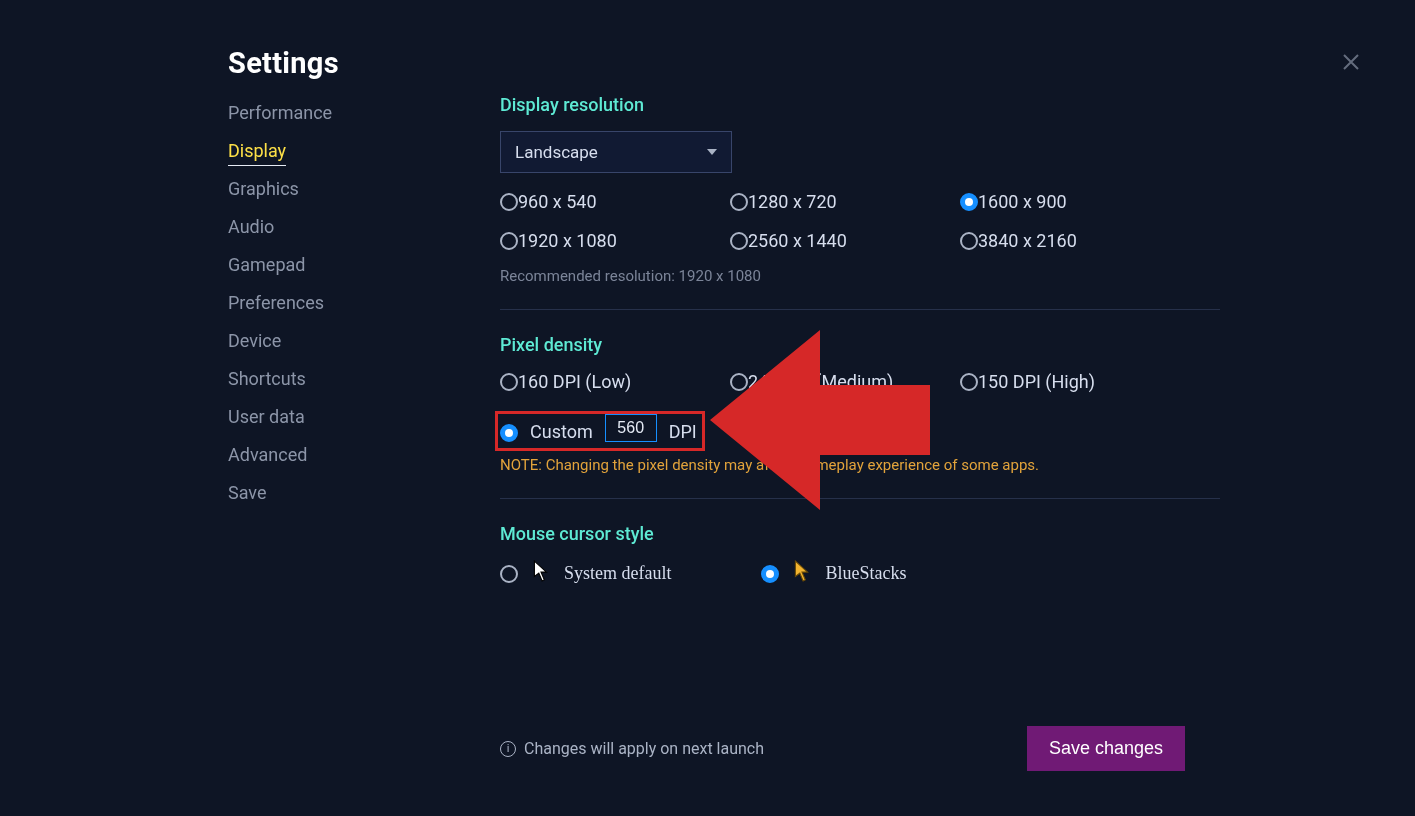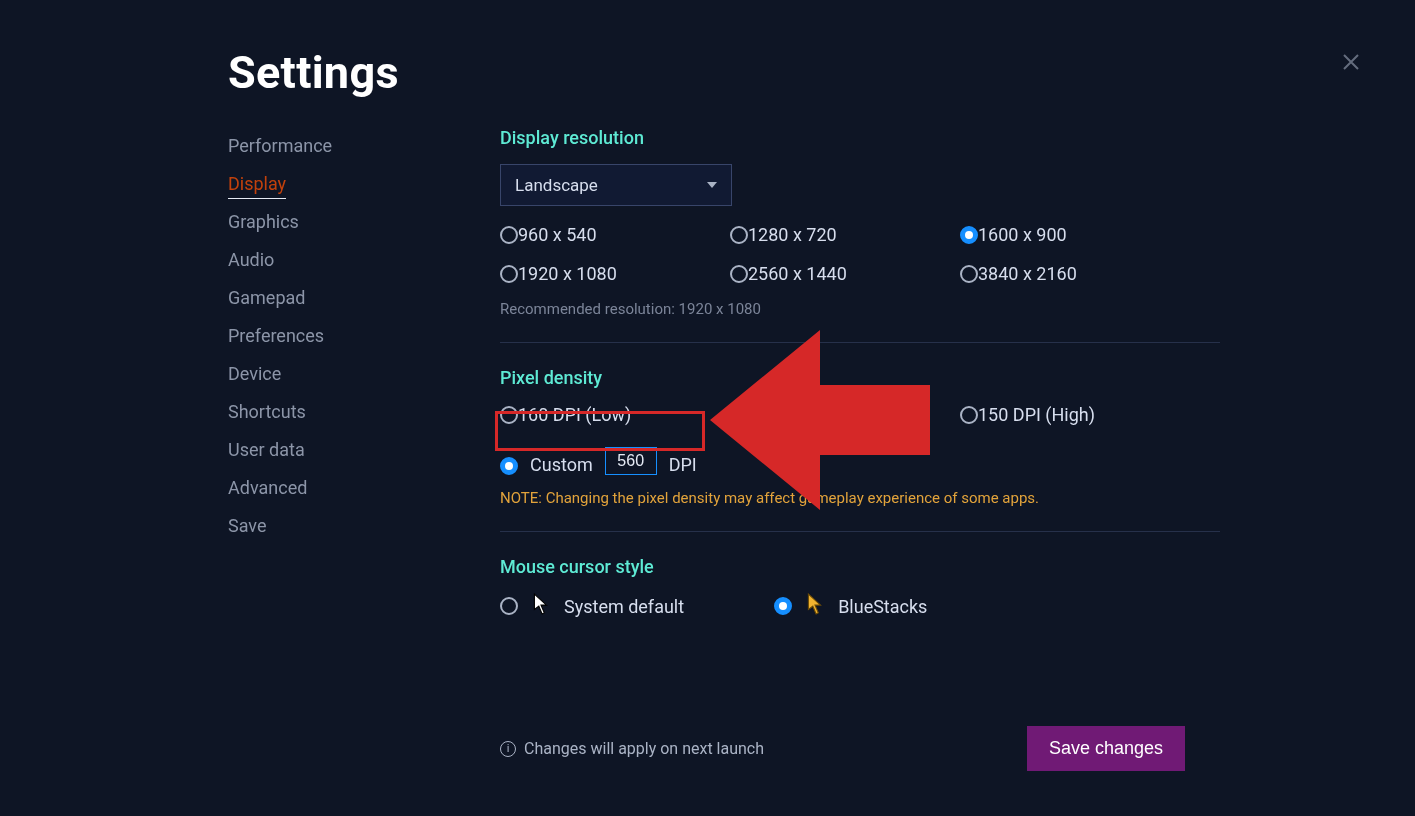--- a/index.html
+++ b/index.html
@@ -17,41 +17,41 @@
     top: 50px; right: 52px;
     width: 24px; height: 24px;
     cursor: pointer;
     opacity: .55;
   }
   .close-x svg { width: 24px; height: 24px; stroke: #aab3c5; }
 
   .wrap { padding: 46px 0 0 228px; }
 
   h1.title {
-    font-size: 45px;
+    font-size: 29px;
     font-weight: 700;
     color: #fff;
     letter-spacing: .3px;
-    margin-bottom: 28px;
+    margin-bottom: 14px;
   }
 
   .layout { display: flex; gap: 72px; }
 
   
   .sidebar { width: 200px; flex: none; }
   .sidebar ul { list-style: none; }
   .sidebar li {
     color: #8c95a8;
     font-size: 18px;
     line-height: 1;
     padding: 10px 0;
     cursor: pointer;
   }
   .sidebar li.active {
-    color: #c2410c;
+    color: #fde047;
   }
   .sidebar li.active span { border-bottom: 1px solid #e6ebf5; padding-bottom: 4px; }
 
   
   .content { flex: 1; max-width: 720px; }
 
   .section { padding-bottom: 24px; margin-bottom: 24px; border-bottom: 1px solid #26304a; }
   .section:last-child, .section.no-divider { border-bottom: none; }
 
   .section h2 { font-size: 18px; font-weight: 500; color: #5eead4; margin-bottom: 16px; }
@@ -112,21 +112,21 @@
     pointer-events: none;
   }
 
   .big-arrow {
     position: absolute;
     left: 710px; top: 330px;
     width: 220px; height: 180px;
     pointer-events: none;
   }
 
-  .cursor-row { display: flex; gap: 90px; }
+  .cursor-row { display: flex; gap: 90px; font-family: Liberation Serif, serif; }
   .cursor-opt { display: flex; align-items: center; gap: 14px; font-size:18px; color:#d7deee; cursor:pointer;}
   .sys-cursor svg, .bs-cursor svg { width: 18px; height: 22px; }
 
   
   .footer {
     position: absolute;
     left: 500px; right: 230px; bottom: 45px;
     display: flex; align-items: center; justify-content: space-between;
     font-size: 16px; color: #aab3c5;
   }

